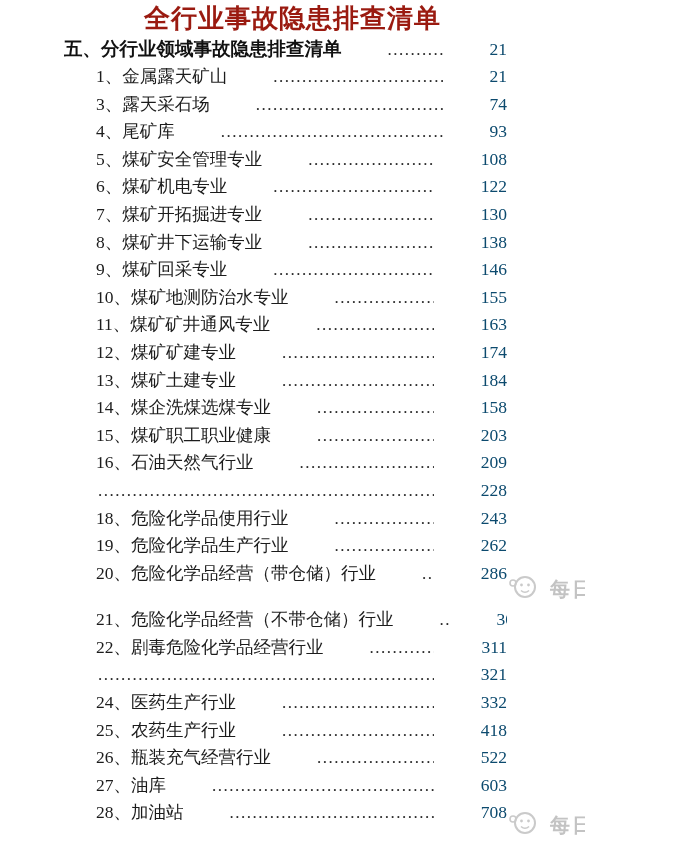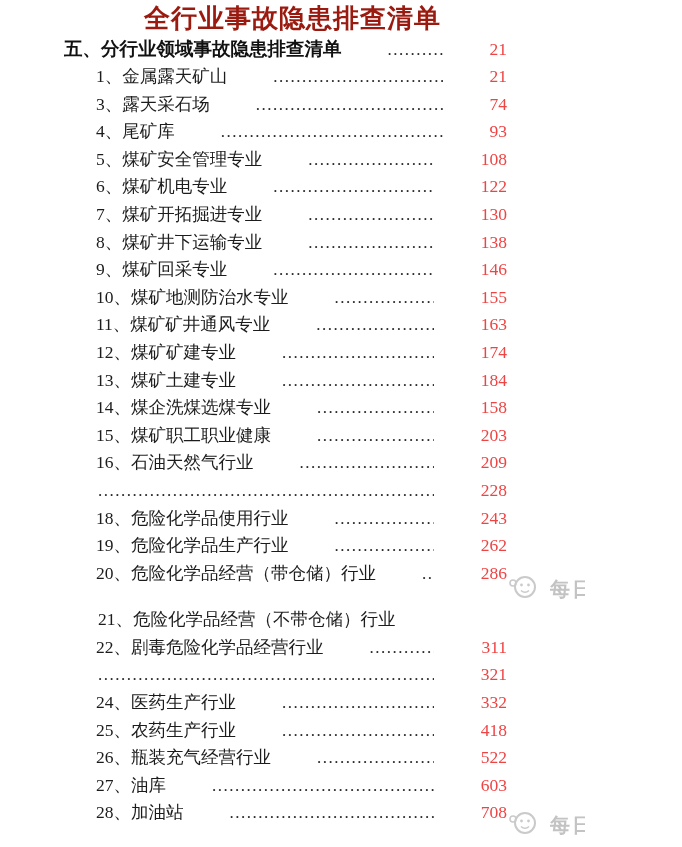--- a/index.html
+++ b/index.html
@@ -41,21 +41,21 @@
     font-weight: bold;
     font-size: 18.5px;
     height: 29px;
     line-height: 29px;
     color: #111111;
   }
   .toc-item {
     font-size: 17.5px;
     padding-left: 32px;
   }
-  .gap-before { margin-top: 19px; flex-direction: column; }
+  .gap-before { margin-top: 19px; }
   .toc-label { white-space: nowrap; }
   .leader {
     flex: 1;
     overflow: hidden;
     white-space: nowrap;
     margin: 0 3px 0 2px;
     min-width: 10px;
   }
   .leader::after {
     content: "..................................................................................................................................................................................";
@@ -63,21 +63,21 @@
     font-size: 17px;
     color: #2a2a2a;
     font-family: "Liberation Serif", "DejaVu Serif", serif;
     font-weight: normal;
   }
   .toc-page {
     white-space: nowrap;
     font-family: "Liberation Serif", "DejaVu Serif", serif;
     font-weight: normal;
     font-size: 17.5px;
-    color: #ef4444;
+    color: #0c4a6e;
   }
   .watermark {
     position: absolute;
     display: flex;
     align-items: center;
     gap: 12px;
     color: #b5b5b5;
     opacity: 0.8;
     font-family: "Liberation Sans", "DejaVu Sans", sans-serif;
     font-weight: bold;

